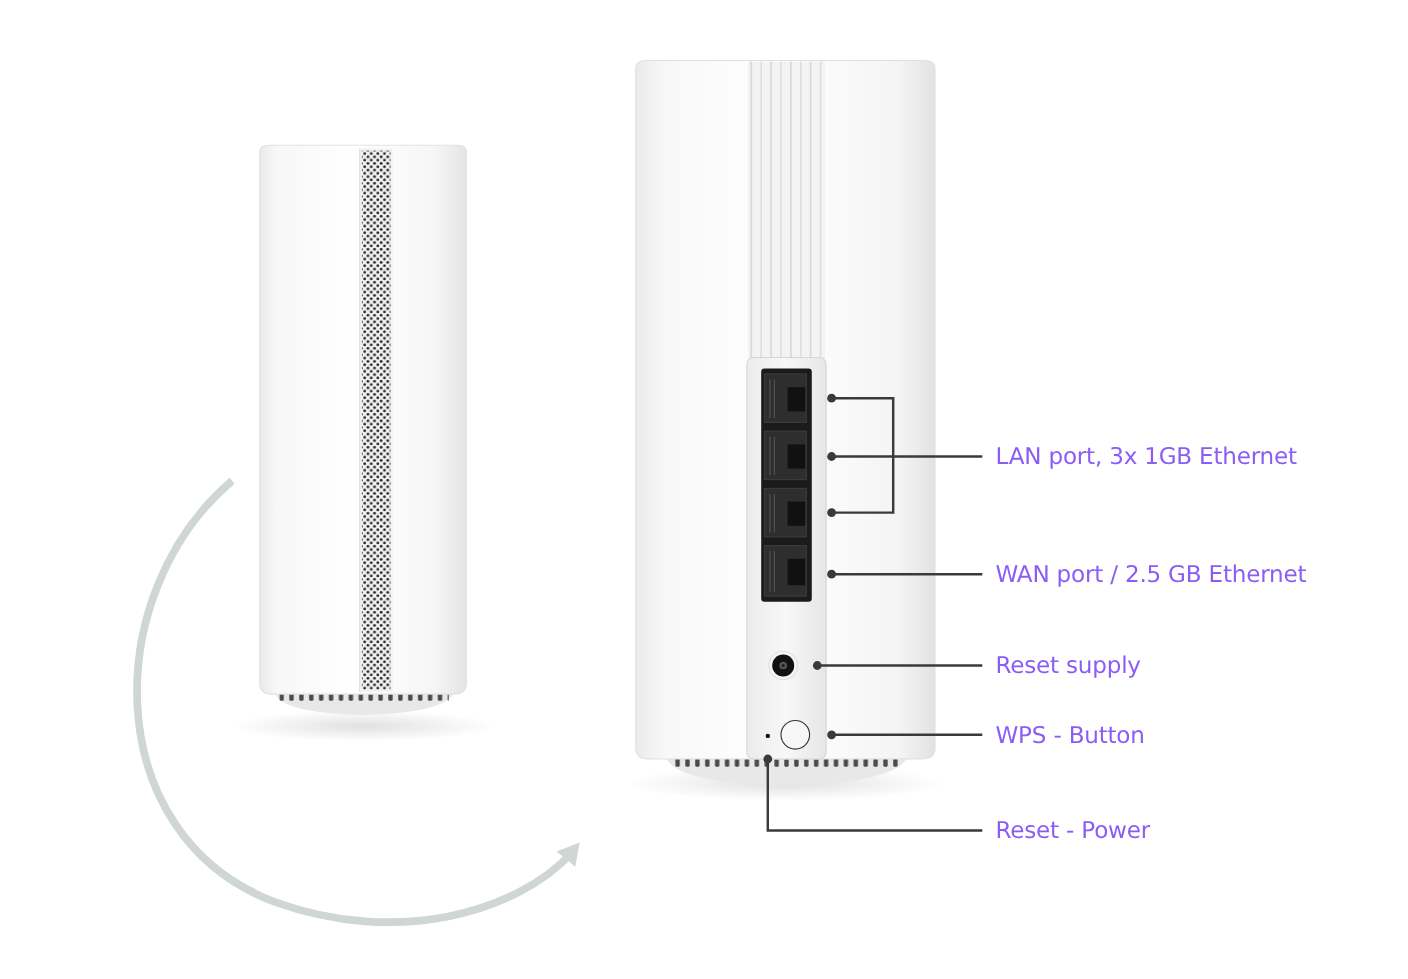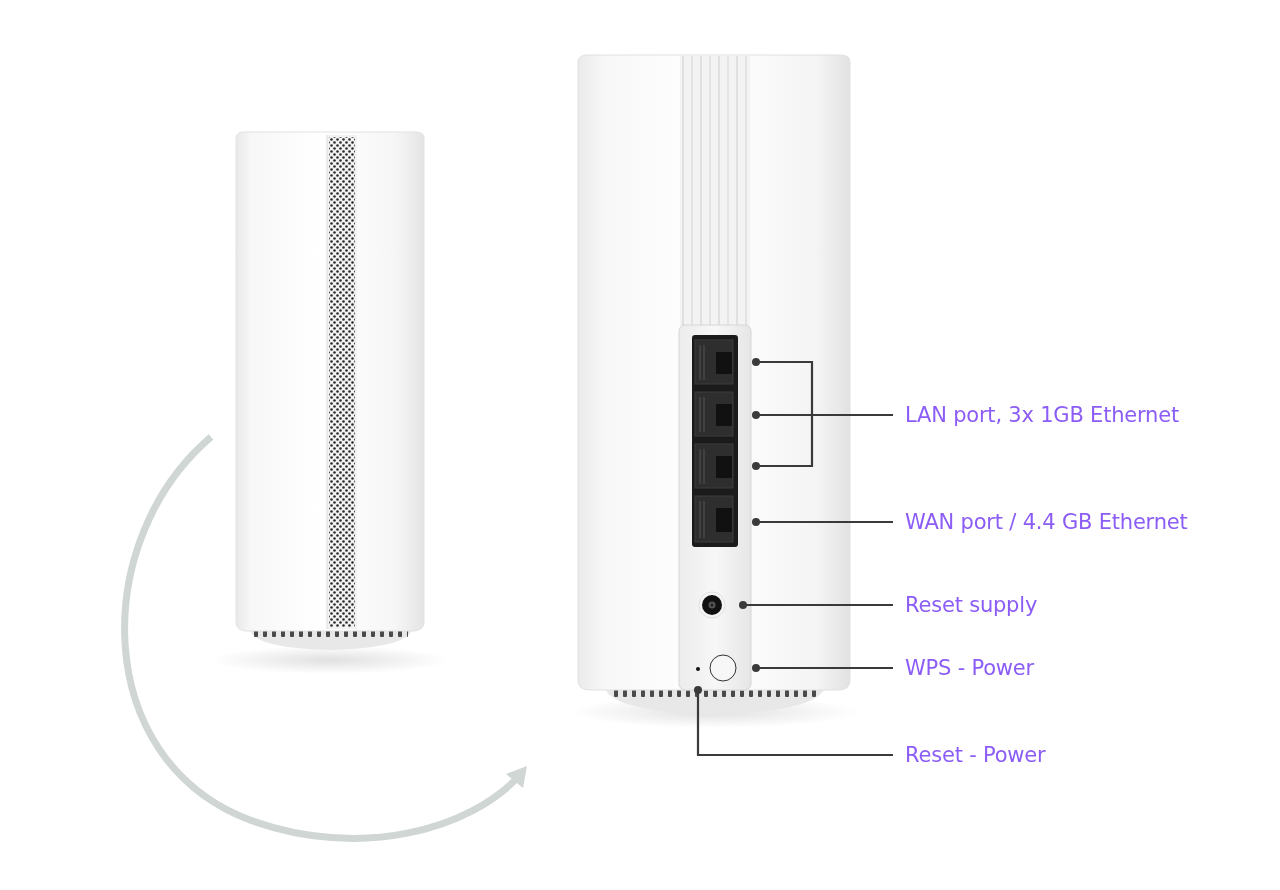--- a/index.html
+++ b/index.html
@@ -145,16 +145,16 @@
     <circle cx="756" cy="415" r="4"></circle>
     <circle cx="756" cy="466" r="4"></circle>
     <circle cx="756" cy="522" r="4"></circle>
     <circle cx="743" cy="605" r="4"></circle>
     <circle cx="756" cy="668" r="4"></circle>
     <circle cx="698" cy="690" r="4"></circle>
   </g>
 </svg>
 
 <div class="label" style="left:905px; top:403px;">LAN port, 3x 1GB Ethernet</div>
-<div class="label" style="left:905px; top:510px;">WAN port / 4.4 GB Ethernet</div>
+<div class="label" style="left:905px; top:510px;">WAN port / 2.5 GB Ethernet</div>
 <div class="label" style="left:905px; top:593px;">Reset supply</div>
-<div class="label" style="left:905px; top:656px;">WPS - Power</div>
+<div class="label" style="left:905px; top:656px;">WPS - Button</div>
 <div class="label" style="left:905px; top:743px;">Reset - Power</div>
 
 </body></html>

